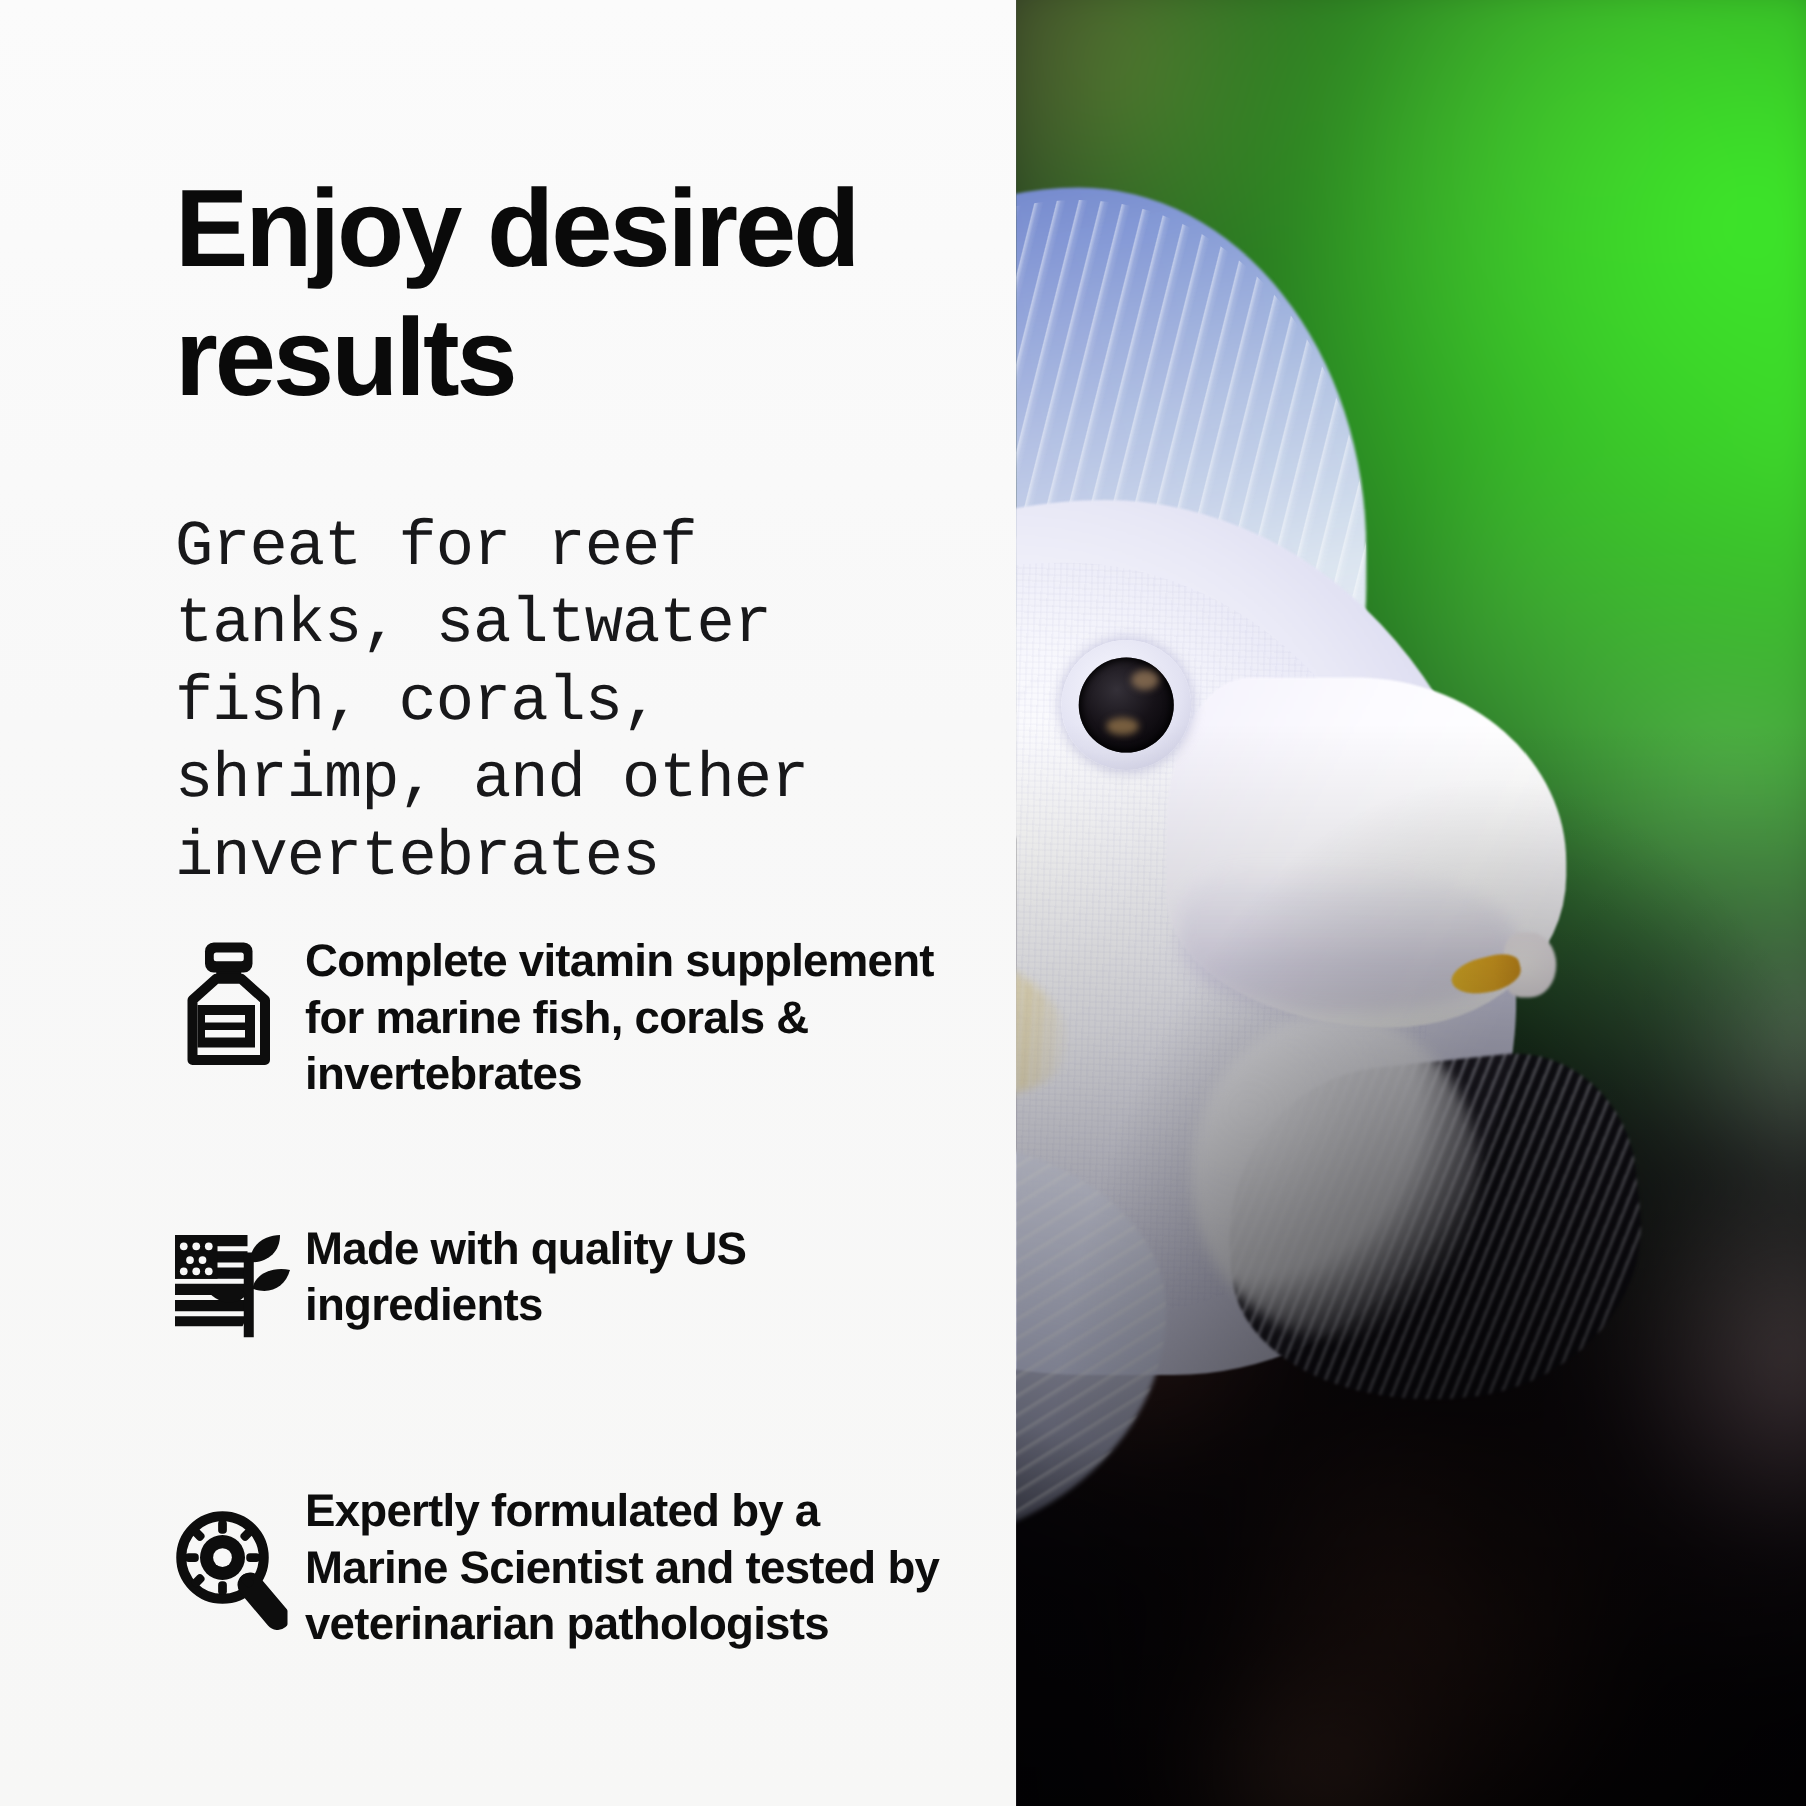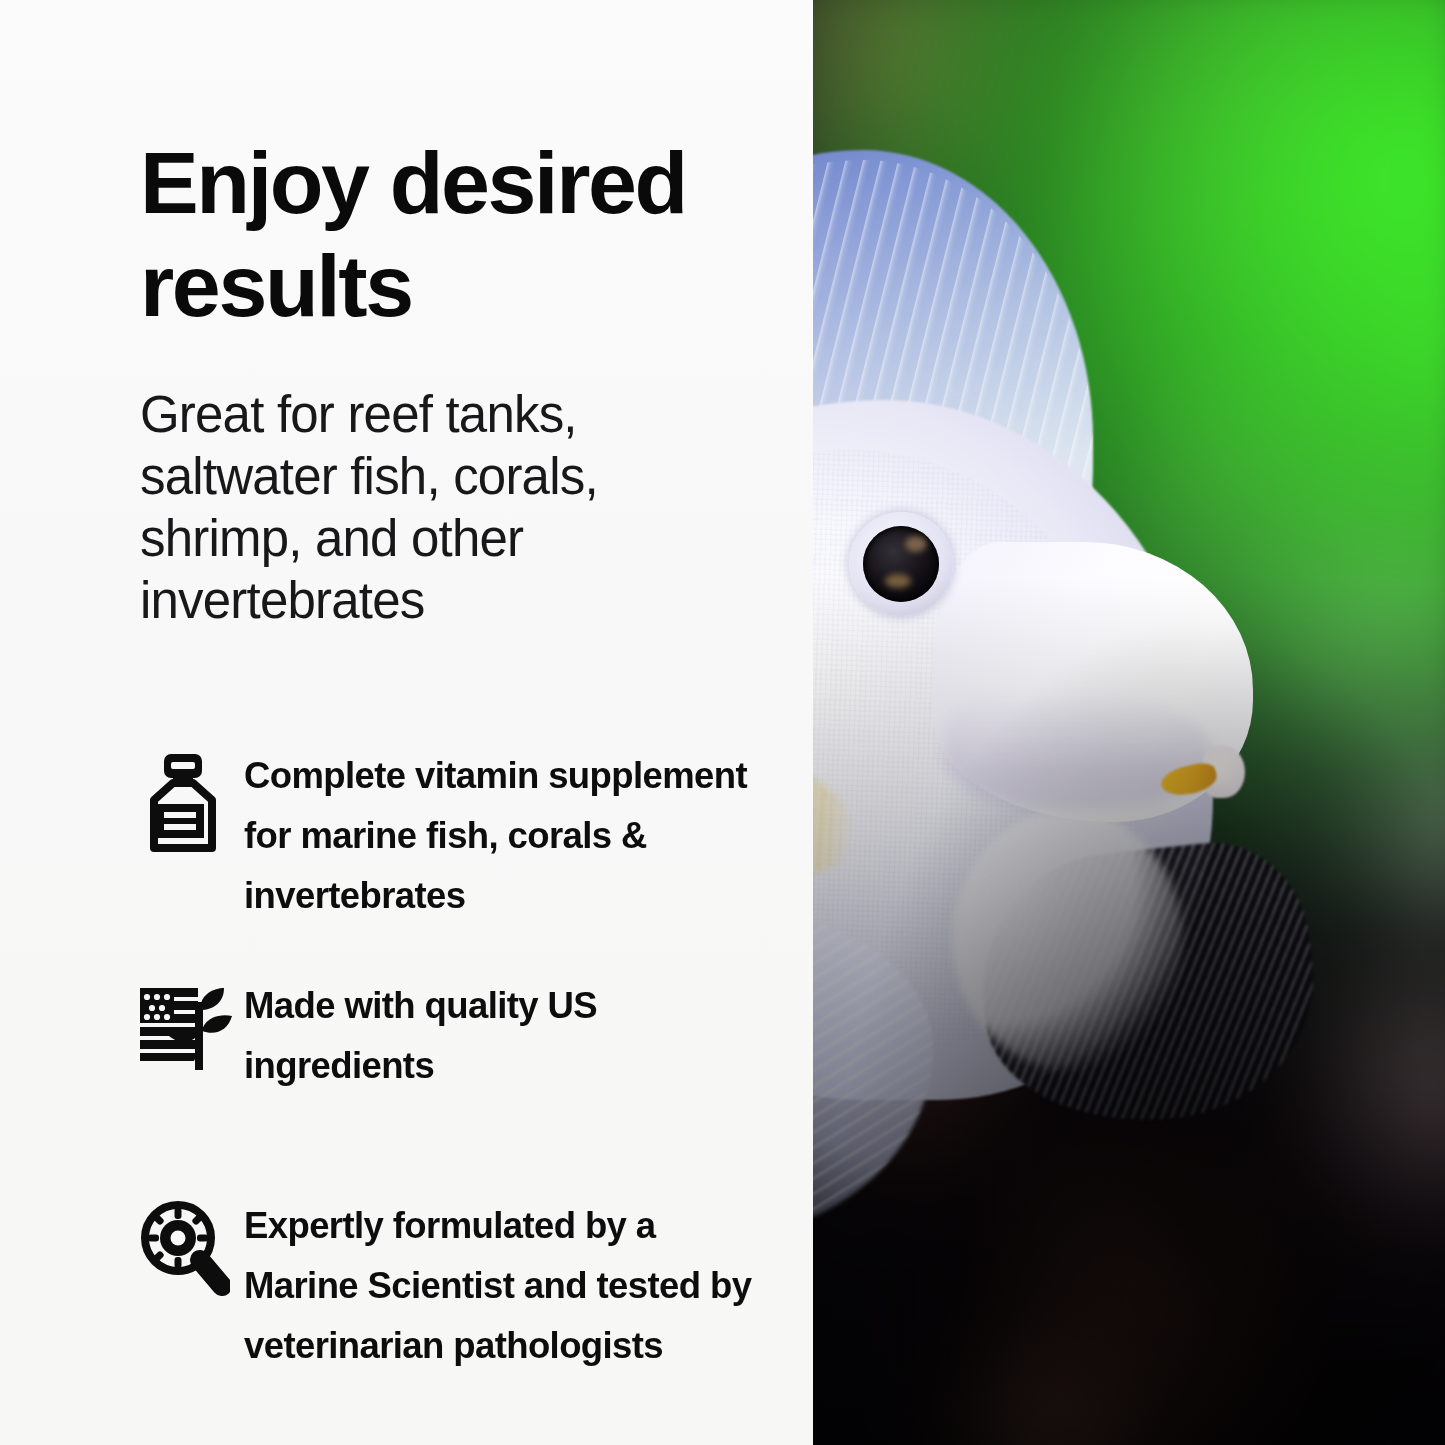--- a/index.html
+++ b/index.html
@@ -43,24 +43,24 @@
     font-weight: bold;
     font-size: 88px;
     line-height: 103px;
     letter-spacing: -2.4px;
     color: #0a0a0a;
   }
 
   .subhead {
     position: absolute;
     left: 140px;
-    top: 384px;
+    top: 408px;
     width: 600px;
     margin: 0;
-    font-family: Liberation Sans, sans-serif;
+    font-family: Liberation Mono, monospace;
     font-weight: 300;
     font-size: 51px;
     line-height: 62px;
     letter-spacing: -0.8px;
     color: #18181a;
   }
 
   
   .features {
     position: absolute;
@@ -69,40 +69,40 @@
     width: 660px;
   }
   .feature {
     position: absolute;
     left: 0;
     display: flex;
     align-items: flex-start;
   }
   .feature-1 { top: 0px; }
   .feature-2 { top: 230px; justify-content: flex-end; }
-  .feature-3 { top: 450px; }
+  .feature-3 { top: 440px; align-items: center; }
 
   .feature-icon {
     width: 104px;
     min-width: 104px;
     height: 104px;
     display: flex;
     align-items: flex-start;
     justify-content: flex-start;
     padding-top: 10px;
     box-sizing: border-box;
   }
   .feature-2 .feature-icon { padding-top: 14px; }
   .feature-3 .feature-icon { padding-top: 8px; }
 
   .feature-text {
     font-family: "Liberation Sans", "DejaVu Sans", sans-serif;
     font-weight: bold;
     font-size: 36.5px;
-    line-height: 60px;
+    line-height: 45px;
     letter-spacing: -0.6px;
     color: #0d0d0d;
     width: 520px;
     padding-top: 4px;
   }
 
   
   .photo-panel {
     position: absolute;
     left: 813px;

